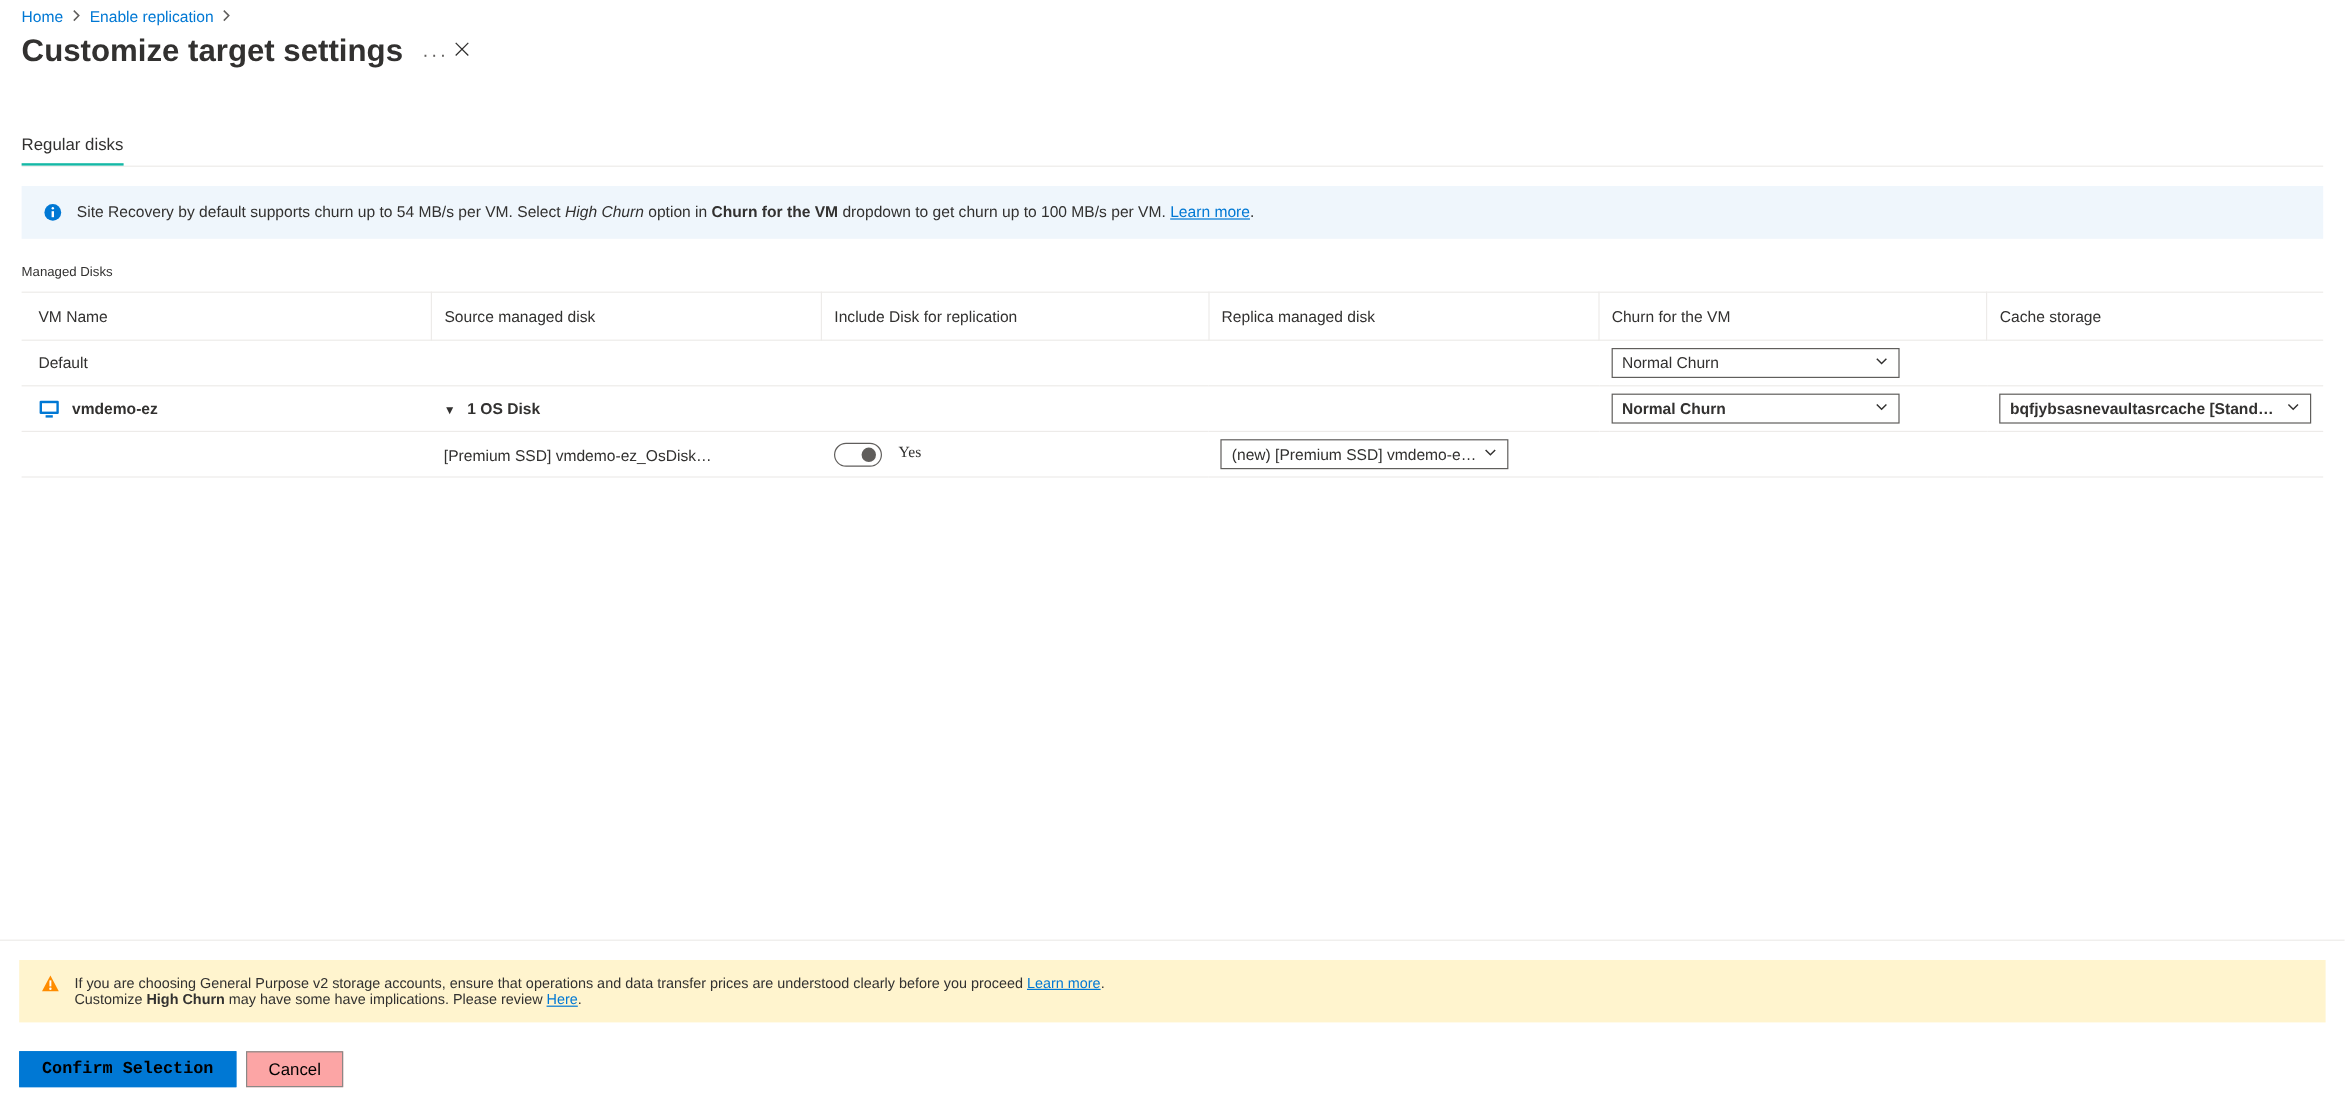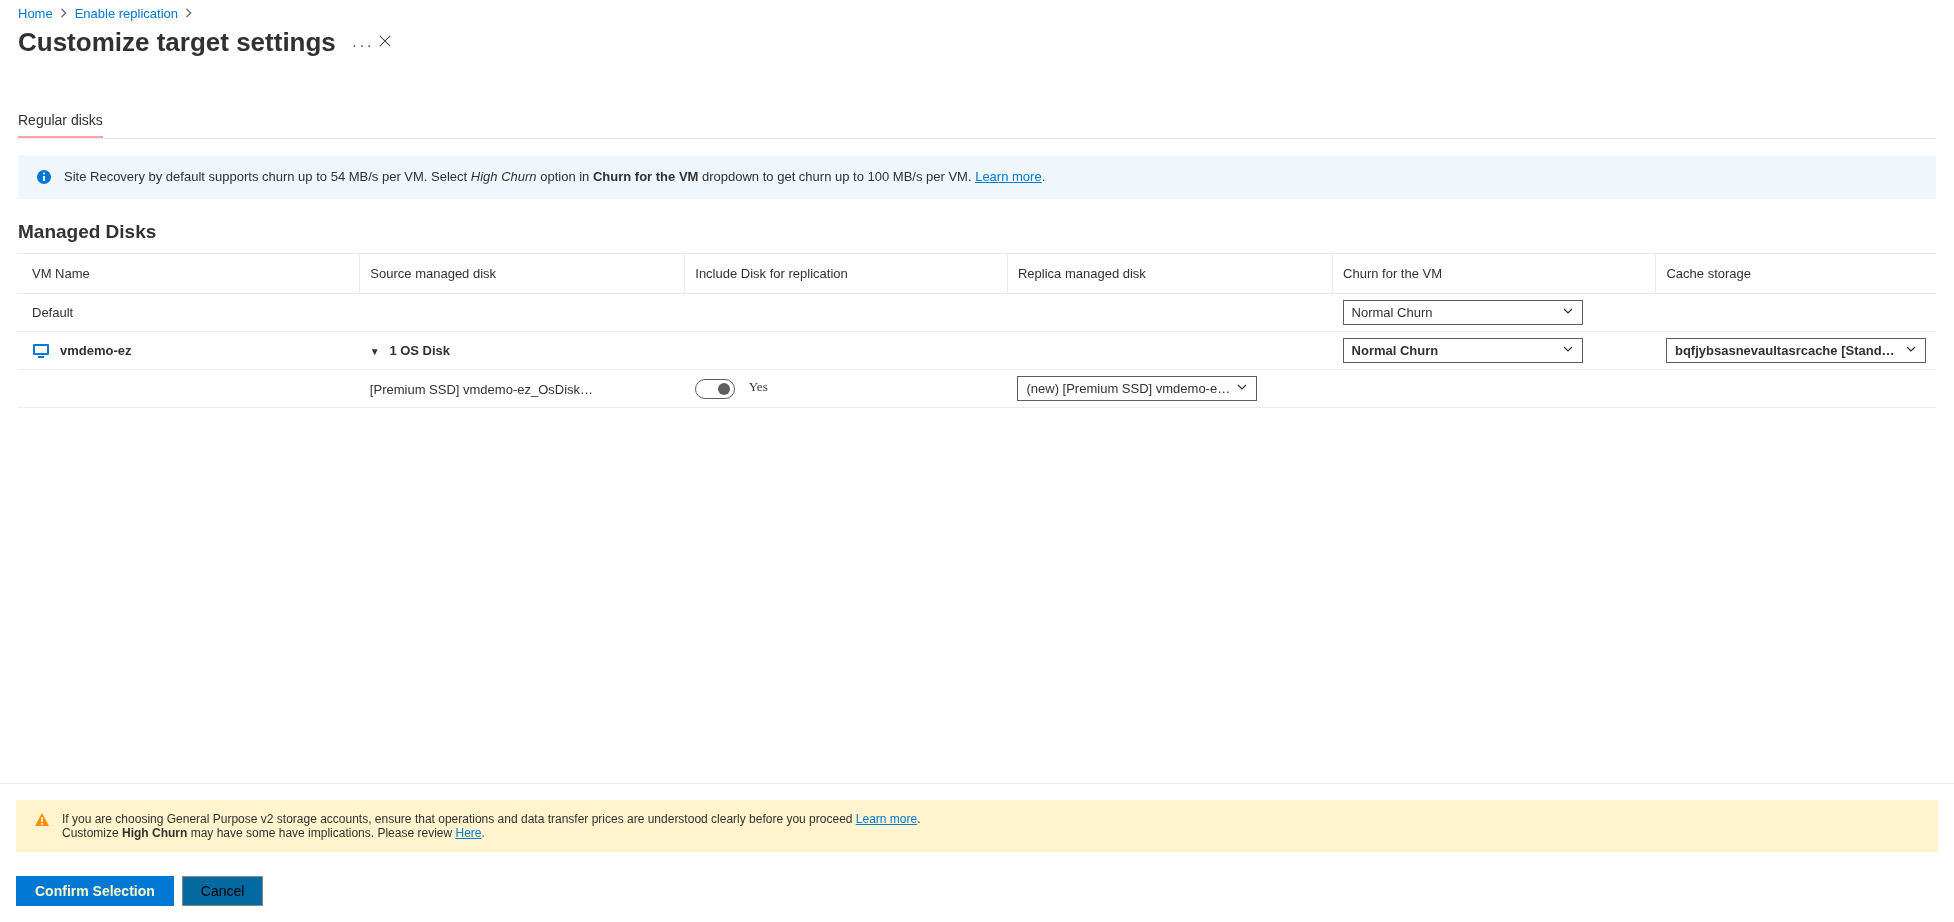--- a/index.html
+++ b/index.html
@@ -18,40 +18,40 @@
   .breadcrumb a { color: #0078d4; text-decoration: none; }
   .chev { color: #605e5c; }
   .title-row { display: flex; align-items: center; justify-content: flex-start; }
   .page-title { font-size: 26px; font-weight: 600; color: #323130; }
   .title-left { display: flex; align-items: baseline; gap: 16px; }
   .title-ellipsis { color: #605e5c; font-size: 16px; letter-spacing: 2px; }
   .close-x { font-size: 18px; color: #605e5c; cursor: pointer; padding: 0 4px; }
   .content { padding: 18px 18px 0 18px; flex: 1; overflow: auto; }
   .tabs { border-bottom: 1px solid #edebe9; margin-top: 30px; margin-bottom: 16px; }
   .tab { display: inline-block; padding: 6px 0 8px 0; margin-right: 24px; font-size: 14px; color: #323130; cursor: pointer; }
-  .tab.active { border-bottom: 2px solid #fca5a5; color: #323130; font-weight: 400; }
+  .tab.active { border-bottom: 2px solid #14b8a6; color: #323130; font-weight: 400; }
   .info-banner {
     background: #eff6fc;
     padding: 14px 18px;
     display: flex;
     align-items: flex-start;
     gap: 12px;
     font-size: 13px;
     color: #323130;
     margin-bottom: 22px;
   }
   .info-icon {
     width: 16px; height: 16px; flex-shrink: 0;
     display: inline-flex; align-items: center; justify-content: center;
   }
   .info-icon svg { width: 16px; height: 16px; }
   .info-banner em { font-style: italic; }
   .info-banner b { font-weight: 600; }
   .info-banner a { color: #0078d4; text-decoration: underline; }
-  .section-title { font-weight: 700; font-size: 19px; margin-bottom: 10px; }
+  .section-title { font-weight: 400; font-size: 11px; margin-bottom: 10px; }
   .table { width: 100%; border-collapse: collapse; }
   .table th {
     text-align: left;
     font-weight: 400;
     font-size: 13px;
     color: #323130;
     padding: 12px 10px;
     border-top: 1px solid #edebe9;
     border-bottom: 1px solid #edebe9;
     border-right: 1px solid #edebe9;
@@ -124,27 +124,28 @@
   .warn-icon { flex-shrink: 0; }
   .warn-icon svg { width: 16px; height: 16px; }
   .warn-banner a { color: #0078d4; text-decoration: underline; }
   .warn-banner b { font-weight: 600; }
   .action-bar { padding: 8px 16px 16px 16px; display: flex; gap: 8px; }
   .btn {
     padding: 6px 18px;
     font-size: 14px;
     cursor: pointer;
     border: 1px solid #8a8886;
-    background: #0369a1;
+    background: #fca5a5;
   }
   .btn-primary {
     background: #0078d4;
     border-color: #0078d4;
-    color: #fef9c3;
+    color: #000000;
     font-weight: 600;
+    font-family: Liberation Mono, monospace;
   }
   .row-default td { border-bottom: 1px solid #edebe9; height: 30px; }
   .row-vm td { height: 34px; font-weight: bold; }
   .row-disk td { height: 38px; border-bottom: 1px solid #edebe9; }
   .truncate { white-space: nowrap; overflow: hidden; text-overflow: ellipsis; max-width: 230px; display: inline-block; vertical-align: middle;}
 </style>
 </head>
 <body>
 
 <div class="top-area">

